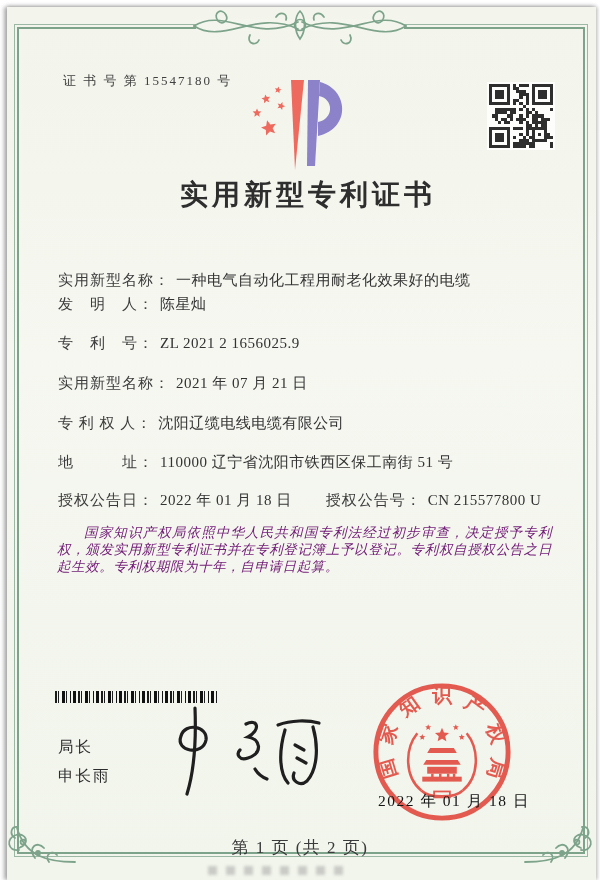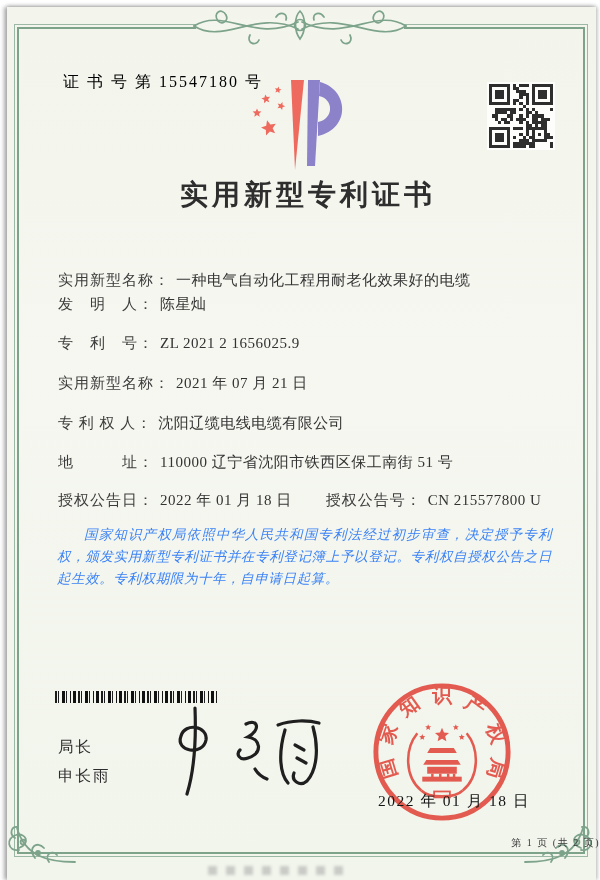--- a/index.html
+++ b/index.html
@@ -27,21 +27,21 @@
   .frame-inner{
     position:absolute;left:2px;top:2px;right:2px;bottom:2px;
     border:2.5px solid var(--green);
   }
   .ornament-top{position:absolute;left:190px;top:1px;width:220px;height:50px;}
   .corner{position:absolute;width:72px;height:56px;}
   .corner.bl{left:5px;top:810px;}
   .corner.br{left:523px;top:810px;transform:scaleX(-1);}
   .cert-no{
     position:absolute;left:63px;top:72px;
-    font-size:16px;letter-spacing:2px;color:#000000;
+    font-size:13px;letter-spacing:2px;color:#404040;
   }
   .logo{position:absolute;left:228px;top:74px;width:130px;height:102px;}
   .qr{position:absolute;left:487px;top:82px;width:68px;height:68px;background:#fdfdfc;padding:2px;}
   .qr svg{width:100%;height:100%;display:block;}
   .title{
     position:absolute;left:16px;right:0;top:176px;text-align:center;
     font-size:28px;font-weight:700;letter-spacing:4px;color:#2e2e2e;
   }
   .fields{position:absolute;left:58px;top:255px;right:44px;font-size:15px;}
   .field-row{position:absolute;left:0;right:0;white-space:nowrap;}
@@ -50,44 +50,44 @@
   .field-row:nth-child(3){top:79px;}
   .field-row:nth-child(4){top:119px;}
   .field-row:nth-child(5){top:159px;}
   .field-row:nth-child(6){top:198px;}
   .field-row:nth-child(7){top:236px;}
   .f-label{color:#3c3c3c;letter-spacing:1px;}
   .f-value{color:#333;margin-left:6px;letter-spacing:.5px;}
   .pair2{margin-left:34px;}
   .paragraphs{
     position:absolute;left:57px;top:524px;right:48px;
-    font-size:13.5px;line-height:22px;letter-spacing:.6px;
-    font-style:italic;color:#3b82f6;text-align:justify;
+    font-size:13.5px;line-height:17px;letter-spacing:.6px;
+    font-style:italic;color:#701a75;text-align:justify;
   }
   .paragraphs p{text-indent:2em;}
   .barcode{
     position:absolute;left:55px;top:691px;width:162px;height:12px;
     background:repeating-linear-gradient(90deg,
       #1c1c1c 0 2px,transparent 2px 3px,#1c1c1c 3px 4px,transparent 4px 7px,
       #111 7px 10px,transparent 10px 11px,#222 11px 12px,transparent 12px 15px,
       #161616 15px 16px,transparent 16px 18px,#111 18px 21px,transparent 21px 23px);
   }
   .director{position:absolute;left:58px;font-family:"Liberation Sans","DejaVu Sans",sans-serif;
     font-size:15.5px;color:#2d2d2d;letter-spacing:2px;}
   .director.t1{top:737px;}
   .director.t2{top:766px;}
   .signature{position:absolute;left:158px;top:696px;width:172px;height:104px;}
   .seal{position:absolute;left:368px;top:678px;width:148px;height:148px;opacity:.93;}
   .seal-date{
     position:absolute;left:378px;top:791px;z-index:5;
     font-size:15.5px;color:#141414;letter-spacing:1.5px;font-weight:500;
   }
   .page-no{
-    position:absolute;left:0;right:0;top:836px;text-align:right;
-    font-size:10px;letter-spacing:1.5px;color:#3a3a3a;
+    position:absolute;left:0;right:0;top:836px;text-align:center;
+    font-size:17px;letter-spacing:1.5px;color:#3a3a3a;
   }
   .bleed{
     position:absolute;left:208px;top:866px;width:135px;height:9px;
     background:repeating-linear-gradient(90deg,#a2a2a2 0 9px,transparent 9px 18px);
     filter:blur(1.4px);opacity:.5;
   }
   svg{overflow:visible;}
 </style>
 </head>
 <body>

